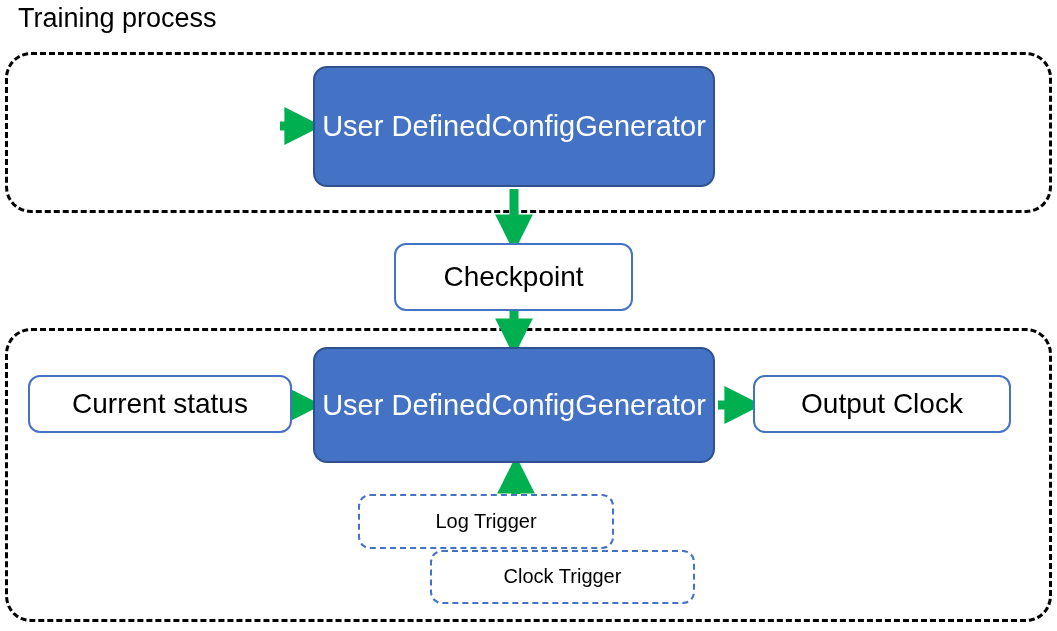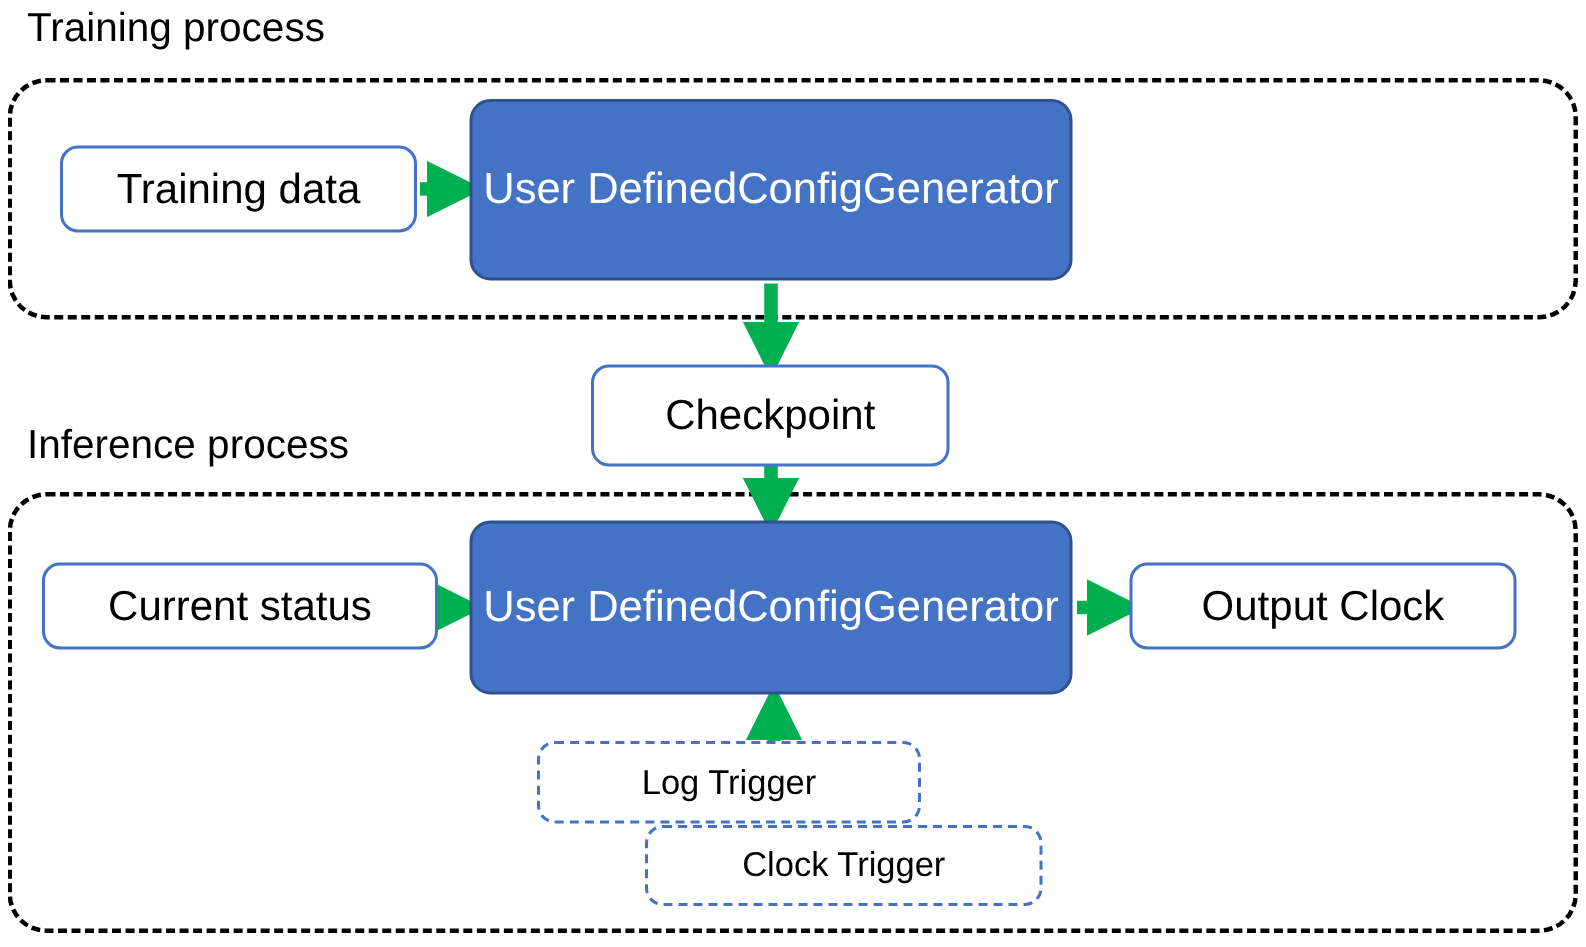--- a/index.html
+++ b/index.html
@@ -82,33 +82,32 @@
   #box-generator-training  { left: 313px; top: 66px;  width: 402px; height: 121px; }
   #box-generator-inference { left: 313px; top: 347px; width: 402px; height: 116px; }
   .box-blue .line { display: block; }
 
   
   .box-trigger {
     background: #ffffff;
     border: 2px dashed #4472C4;
     border-radius: 12px;
     color: #000000;
-    font-size: 23px;
+    font-size: 20px;
   }
   #box-log-trigger   { left: 358px; top: 494px; width: 256px; height: 55px; z-index: 3; }
   #box-clock-trigger { left: 430px; top: 550px; width: 265px; height: 54px; z-index: 4; }
 </style>
 </head>
 <body>
 
 <div id="diagram-root">
 
   <div class="section-title" id="title-training">Training process</div>
 
-  <div class="section-title" id="title-inference">Inference process</div>
 
   <div class="process-container" id="container-training"></div>
 
   <div class="process-container" id="container-inference"></div>
 
   <svg class="svg-layer" viewBox="0 0 1057 631" xmlns="http://www.w3.org/2000/svg">
     <defs>
       <marker id="arrowhead-green" markerWidth="4.2" markerHeight="4.2" refX="2.4" refY="2.1" orient="auto" markerUnits="strokeWidth">
         <path d="M0,0 L4.2,2.1 L0,4.2 z" fill="#00B050"></path>
       </marker>
@@ -132,21 +131,20 @@
 
     <g>
       <line x1="718" y1="405" x2="746" y2="405" stroke="#00B050" stroke-width="9" marker-end="url(#arrowhead-green)"></line>
     </g>
 
     <g>
       <line x1="516" y1="495" x2="516" y2="472" stroke="#00B050" stroke-width="9" marker-end="url(#arrowhead-green)"></line>
     </g>
   </svg>
 
-  <div class="node box-white" id="box-training-data">Training data</div>
 
   <div class="node box-blue" id="box-generator-training">
     <span class="line">User Defined</span>
     <span class="line">ConfigGenerator</span>
   </div>
 
   <div class="node box-white" id="box-checkpoint">Checkpoint</div>
 
   <div class="node box-white" id="box-current-status">Current status</div>
 

